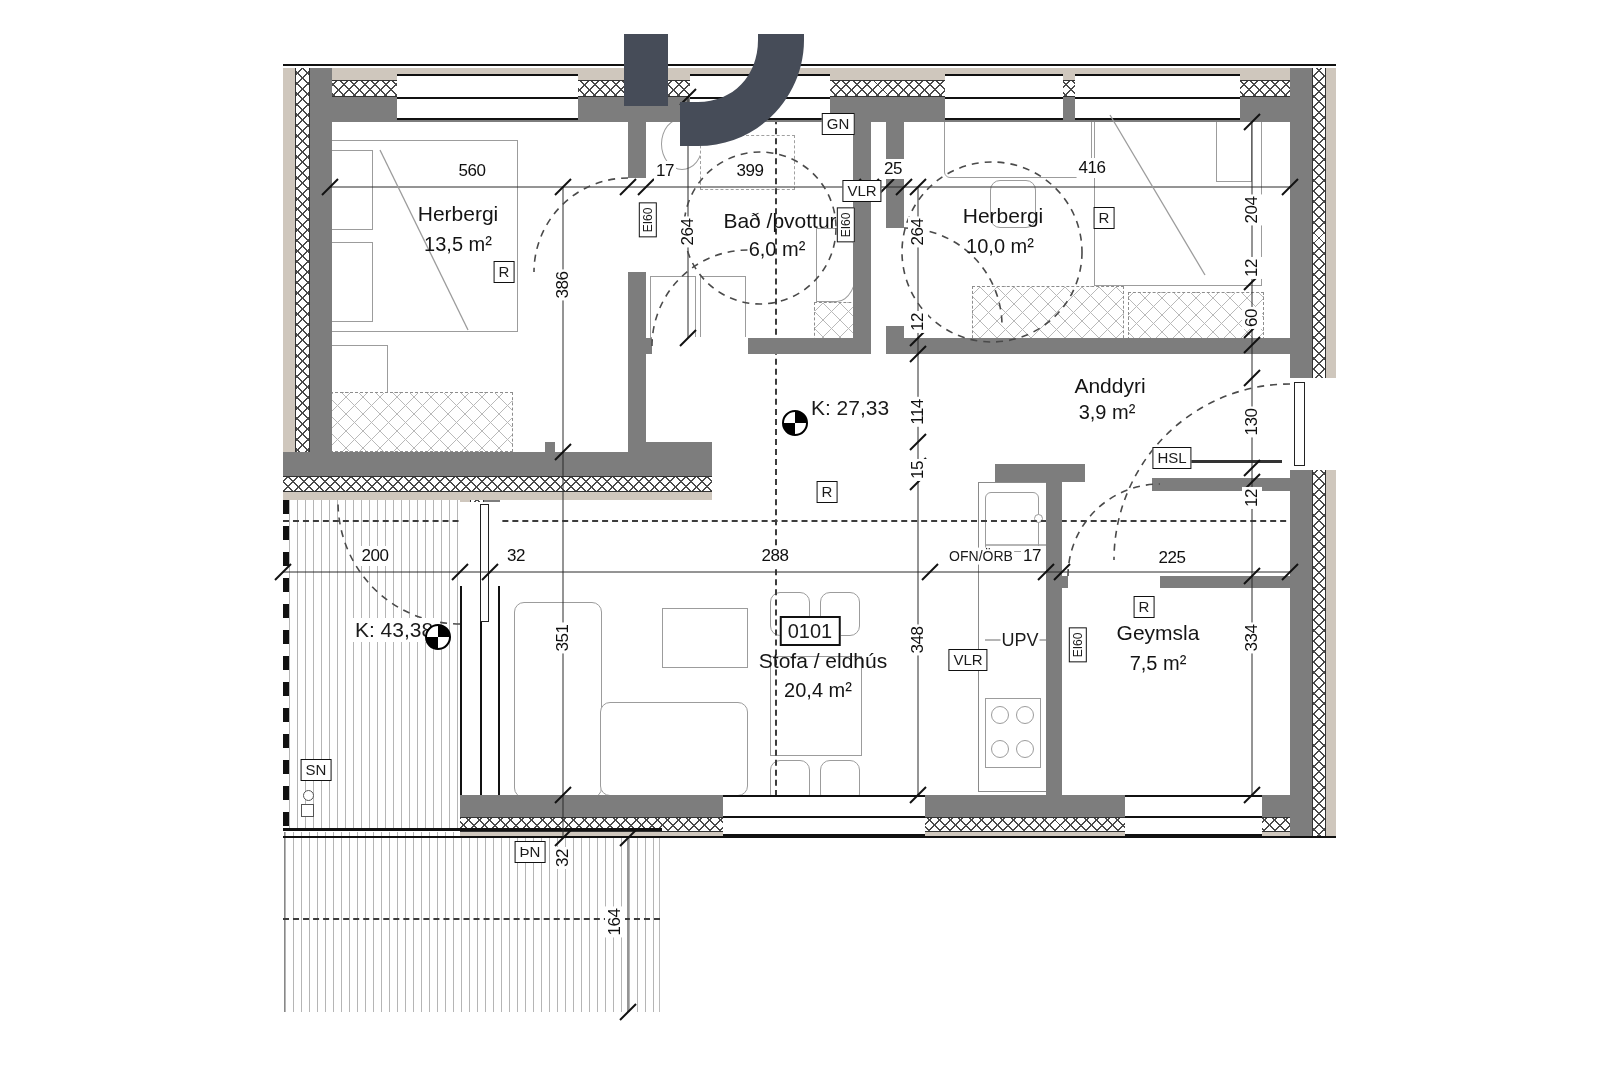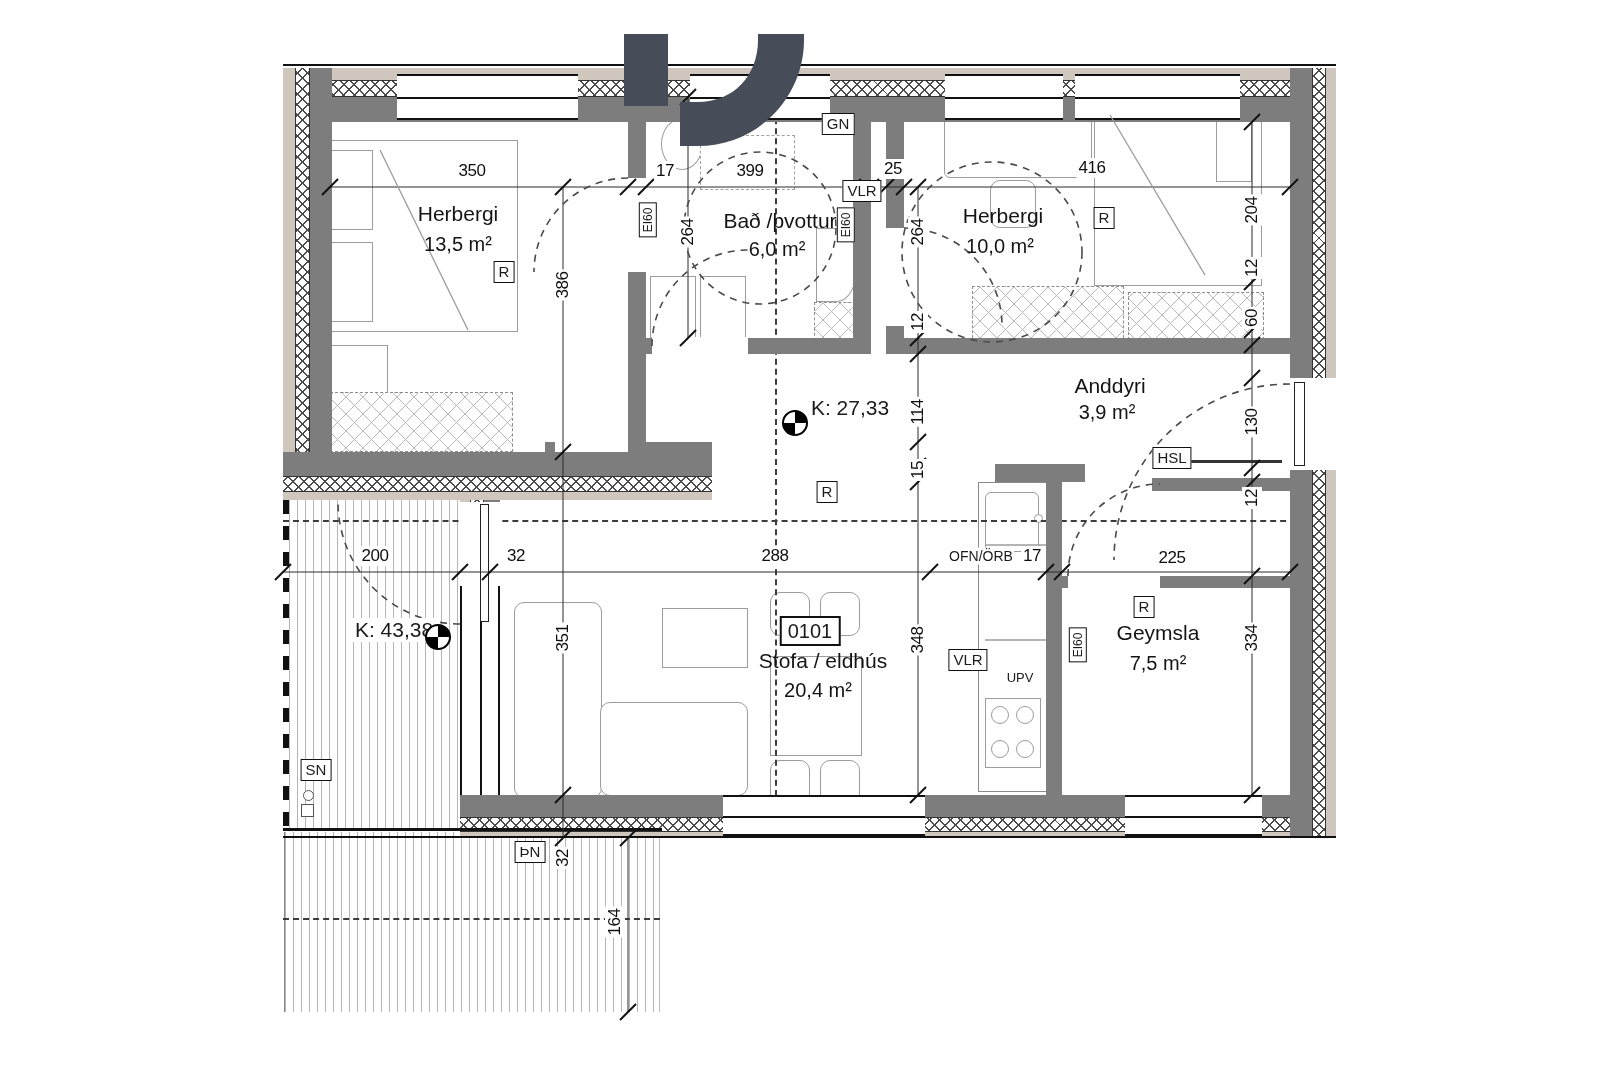--- a/index.html
+++ b/index.html
@@ -265,27 +265,27 @@
   <div class="tag" style="left:838px;top:124px">GN</div>
   <div class="tag" style="left:862px;top:191px">VLR</div>
   <div class="tag" style="left:968px;top:660px">VLR</div>
   <div class="tag" style="left:504px;top:272px">R</div>
   <div class="tag" style="left:1104px;top:218px">R</div>
   <div class="tag" style="left:827px;top:492px">R</div>
   <div class="tag" style="left:1144px;top:607px">R</div>
   <div class="tag" style="left:1172px;top:458px">HSL</div>
   <div class="tag" style="left:316px;top:770px">SN</div>
   <div class="tag" style="left:530px;top:852px">ÞN</div>
-  <div class="tag plain" style="left:1020px;top:678px;font-size:13px">UPV</div>
+  <div class="tag plain" style="left:1020px;top:641px;font-size:18px">UPV</div>
   <div class="tag plain" style="left:981px;top:556px;font-size:14px">OFN/ÖRB</div>
   <div class="tag tagV" style="left:648px;top:220px">EI60</div>
   <div class="tag tagV" style="left:846px;top:225px">EI60</div>
   <div class="tag tagV" style="left:1078px;top:645px">EI60</div>
 
-  <div class="dim" style="left:472px;top:171px">350</div>
+  <div class="dim" style="left:472px;top:171px">560</div>
   <div class="dim" style="left:665px;top:171px">17</div>
   <div class="dim" style="left:750px;top:171px">399</div>
   <div class="dim" style="left:893px;top:169px">25</div>
   <div class="dim" style="left:1092px;top:168px">416</div>
   <div class="dim dimV" style="left:688px;top:232px">264</div>
   <div class="dim dimV" style="left:918px;top:232px">264</div>
   <div class="dim dimV" style="left:563px;top:285px">386</div>
   <div class="dim dimV" style="left:1252px;top:210px">204</div>
   <div class="dim dimV" style="left:1252px;top:268px">12</div>
   <div class="dim dimV" style="left:1252px;top:318px">60</div>

